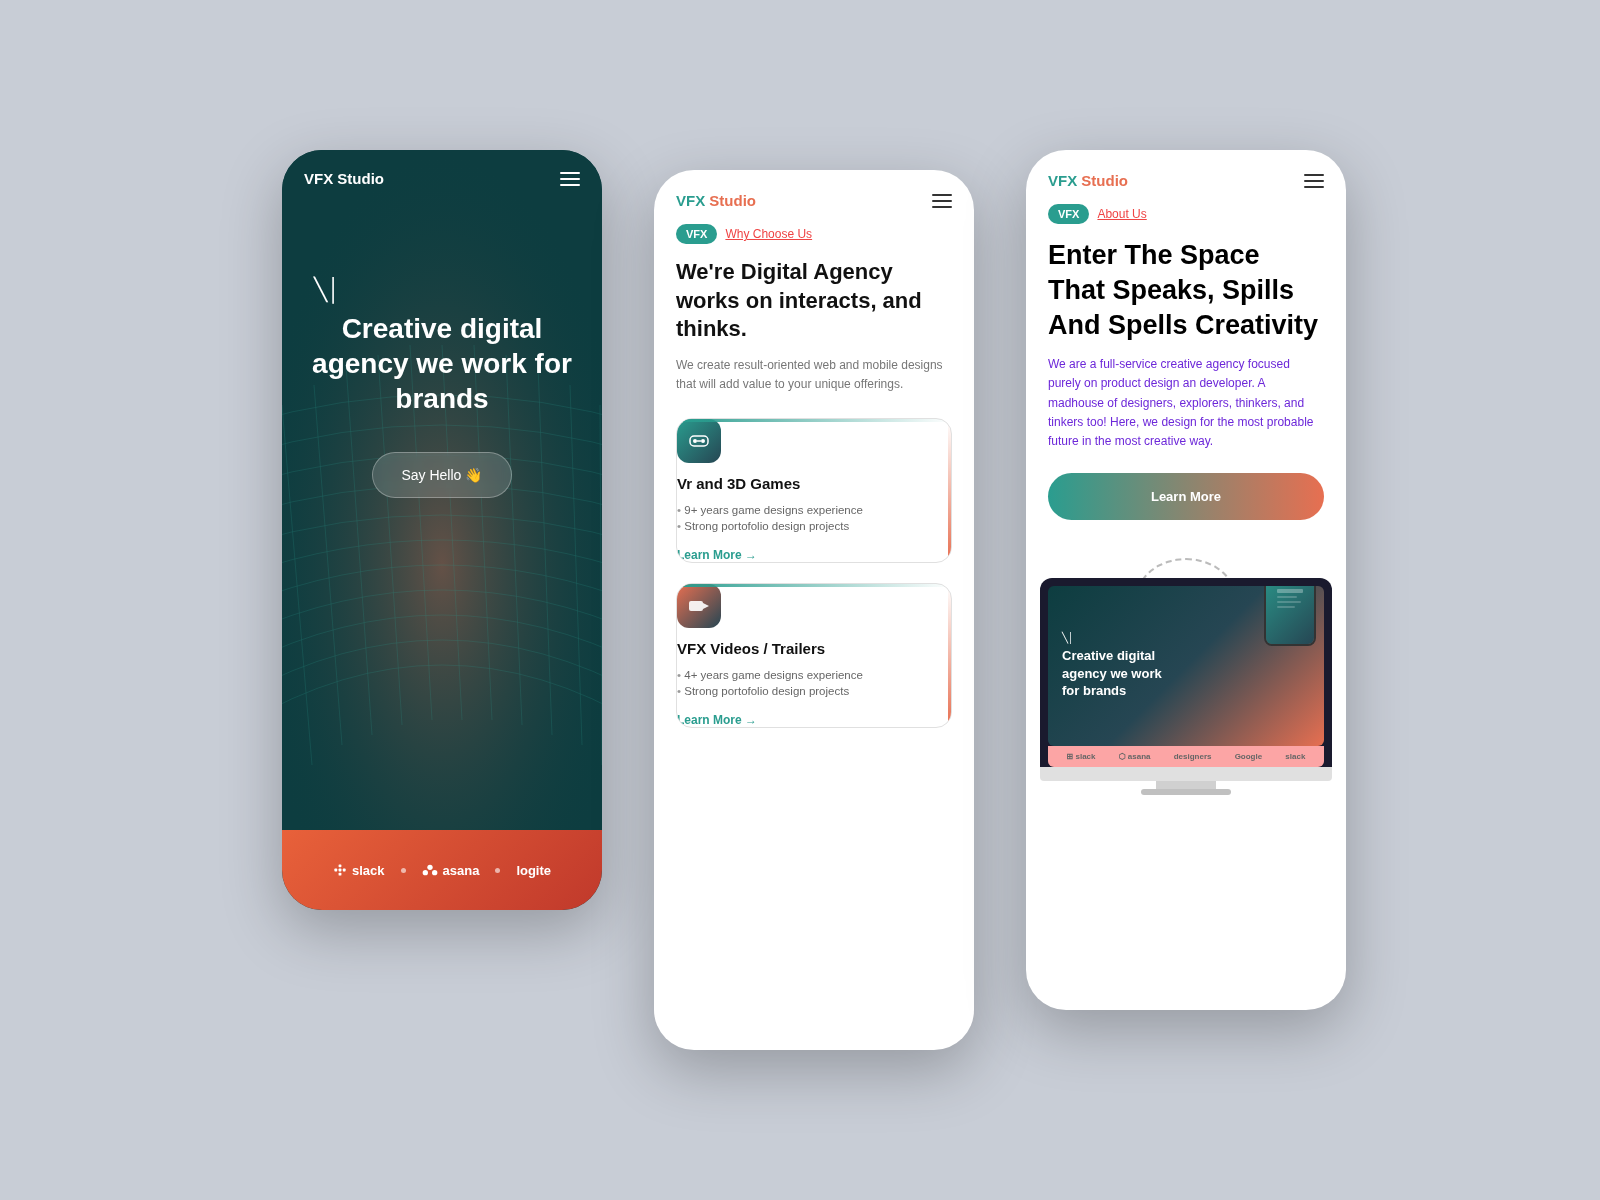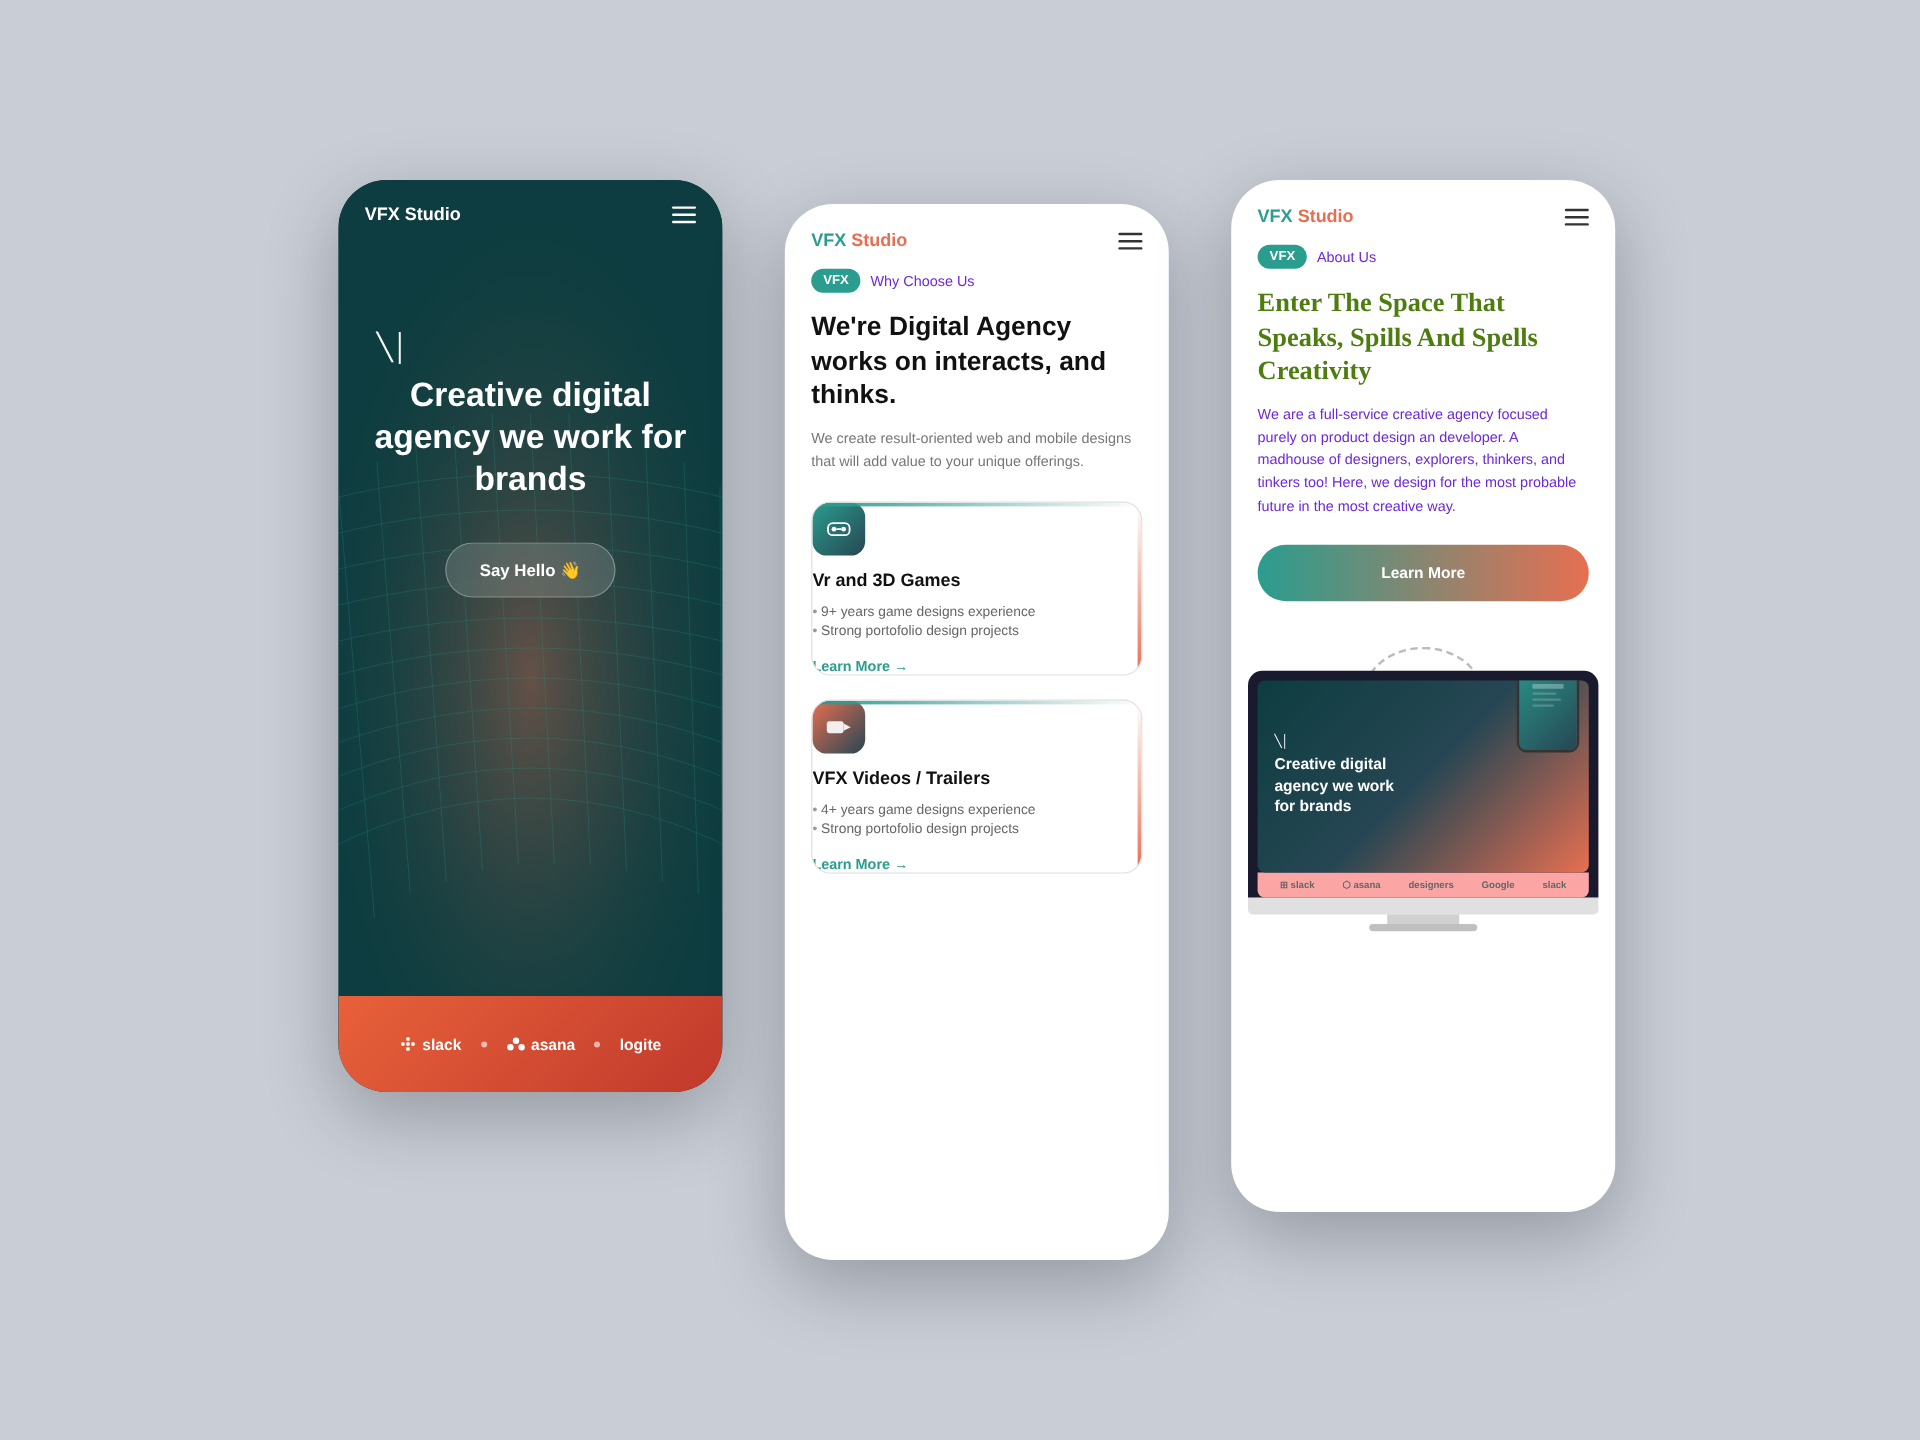--- a/index.html
+++ b/index.html
@@ -118,21 +118,21 @@
     .p1-btn {
       display: inline-flex;
       align-items: center;
       gap: 8px;
       background: rgba(255,255,255,0.15);
       border: 1px solid rgba(255,255,255,0.3);
       color: #fff;
       padding: 14px 28px;
       border-radius: 30px;
       font-size: 14px;
-      font-weight: 700;
+      font-weight: 400;
       cursor: pointer;
       backdrop-filter: blur(4px);
     }
 
     .p1-footer {
       position: absolute;
       bottom: 0; left: 0; right: 0;
       height: 80px;
       background: linear-gradient(135deg, #e8613a 0%, #c0392b 100%);
       display: flex;
@@ -189,22 +189,23 @@
     .vfx-pill {
       background: #2a9d8f;
       color: #fff;
       font-size: 11px;
       font-weight: 700;
       padding: 4px 10px;
       border-radius: 20px;
     }
 
     .badge-text {
-      color: #6d28d9;
+      color: #ef4444;
       font-size: 12px;
+      text-decoration: underline;
     }
 
     .p2-headline {
       font-size: 22px;
       font-weight: 800;
       color: #111;
       line-height: 1.3;
       margin-bottom: 12px;
     }
 
@@ -297,26 +298,25 @@
       justify-content: space-between;
       align-items: center;
       padding: 22px 22px 14px;
     }
 
     .p3-content {
       padding: 0 22px;
     }
 
     .p3-headline {
-      font-size: 22px;
+      font-size: 27px;
       font-weight: 800;
-      color: #4d7c0f;
+      color: #000000;
       line-height: 1.3;
       margin-bottom: 12px;
-      font-family: Liberation Serif, serif;
     }
 
     .p3-desc {
       font-size: 12px;
       color: #6d28d9;
       line-height: 1.6;
       margin-bottom: 22px;
     }
 
     .learn-more-btn {

